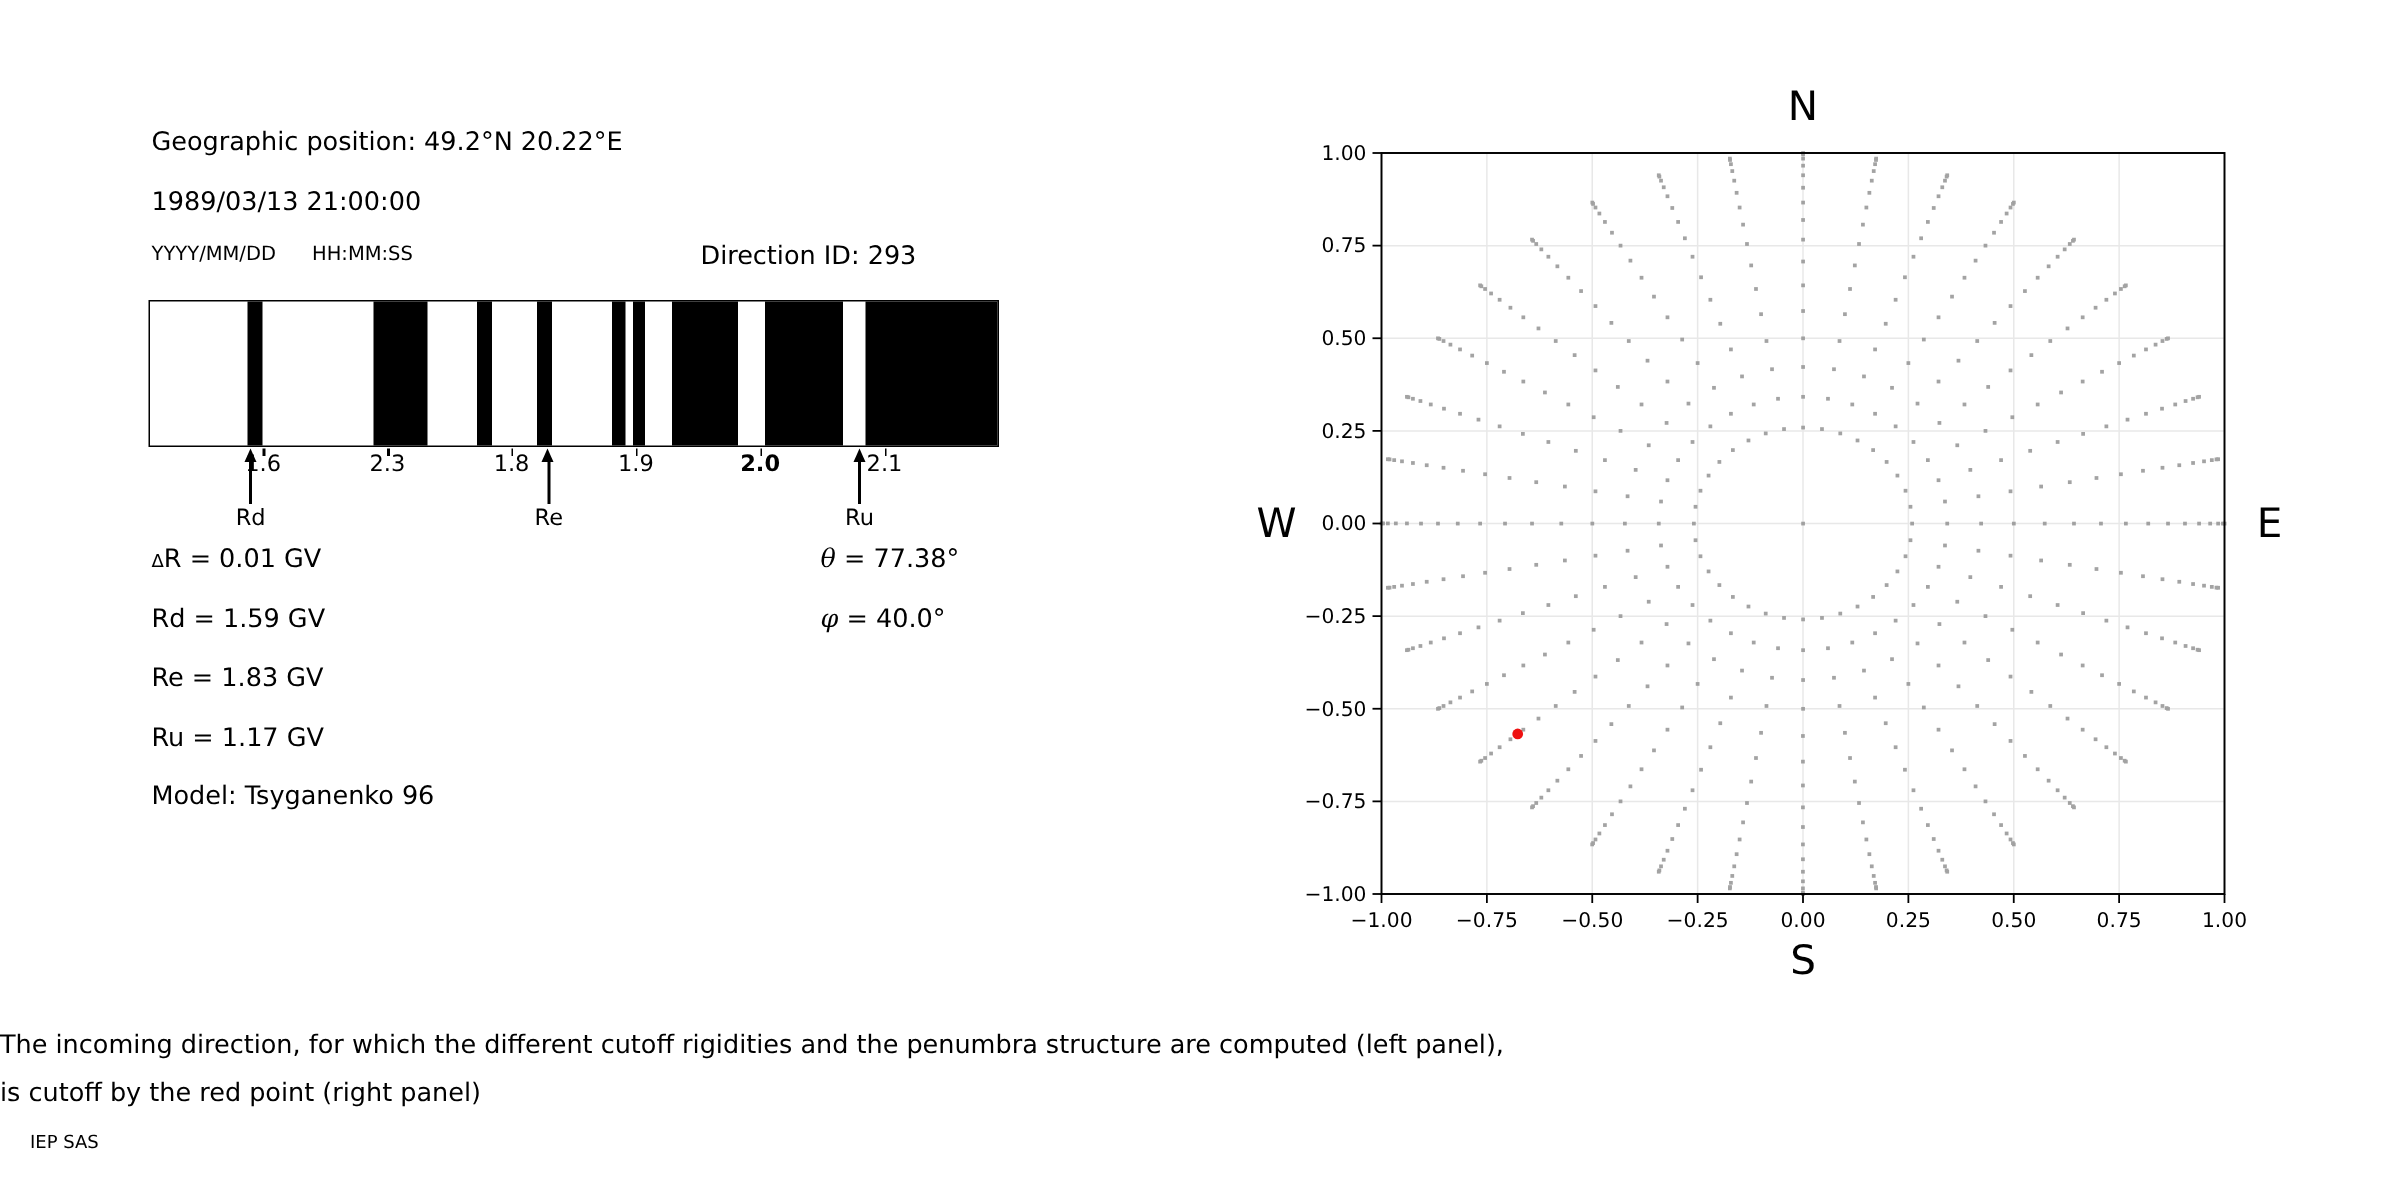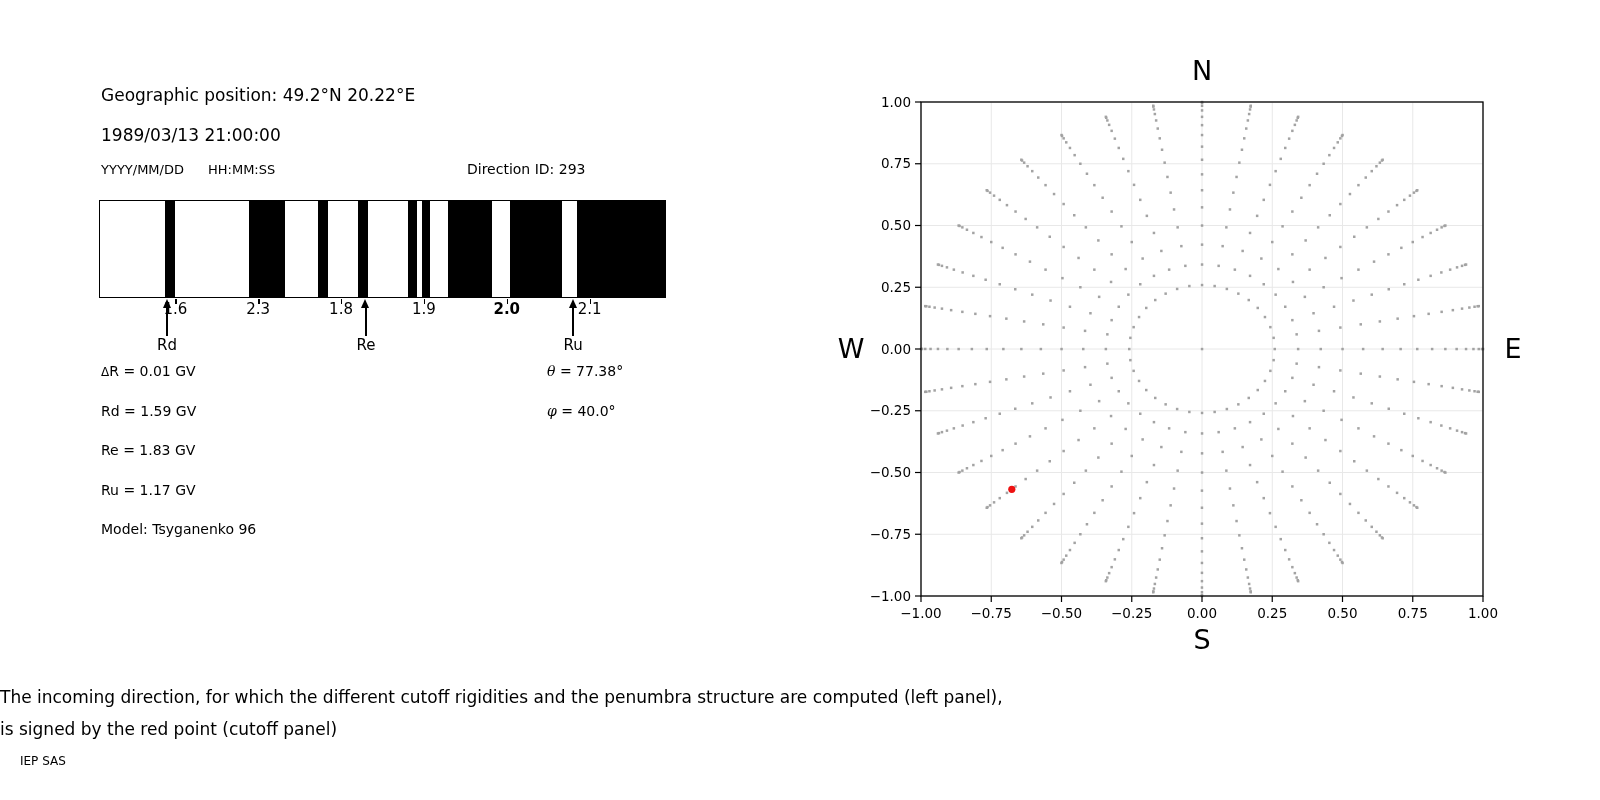--- a/index.html
+++ b/index.html
@@ -3,21 +3,21 @@
 <meta charset="utf-8">
 <style>
   html,body{margin:0;padding:0;}
   body{
     width:1600px;height:800px;overflow:hidden;position:relative;
     background:#ffffff;color:#000;
     font-family:"DejaVu Sans","Liberation Sans",sans-serif;
   }
   .abs{position:absolute;}
   .t17{font-size:17px;line-height:1.1;}
-  .t18{font-size:14px;line-height:1.1;}
+  .t18{font-size:17px;line-height:1.1;}
   .t13{font-size:13px;line-height:1.1;text-align:center;}
   .t15{font-size:15px;line-height:1.1;}
   .t12{font-size:12px;line-height:1.1;}
 
   
   #geo{left:101px;top:86px;}
   #datetime{left:101px;top:126px;}
   #datefmt{left:101px;top:163px;}
   #timefmt{left:208px;top:163px;}
   #dirid{left:467px;top:162px;}
@@ -722,21 +722,21 @@
       <text x="683" y="578" text-anchor="middle" font-size="13.5px">1.00</text>
       <text x="111" y="66.5" text-anchor="end" font-size="13.5px">1.00</text>
       <text x="402" y="40" text-anchor="middle" font-size="27px">N</text>
       <text x="402" y="609" text-anchor="middle" font-size="27px">S</text>
       <text x="51" y="318" text-anchor="middle" font-size="27px">W</text>
       <text x="713" y="318" text-anchor="middle" font-size="27px">E</text>
     </svg>
 </div>
 
 <div class="abs t17" id="cap1">The incoming direction, for which the different cutoff rigidities and the penumbra structure are computed (left panel),</div>
-<div class="abs t17" id="cap2">is signed by the red point (cutoff panel)</div>
+<div class="abs t17" id="cap2">is cutoff by the red point (right panel)</div>
 <div class="abs t12" id="credit">IEP SAS</div>
 
 <div class="abs btick" style="left: 175.388px;"></div>
 <div class="abs t15 bticklab" style="left: 175.388px;">1.6</div>
 <div class="abs btick" style="left: 258.217px;"></div>
 <div class="abs t15 bticklab" style="left: 258.217px;">2.3</div>
 <div class="abs btick" style="left: 341.046px;"></div>
 <div class="abs t15 bticklab" style="left: 341.046px;">1.8</div>
 <div class="abs btick" style="left: 423.931px;"></div>
 <div class="abs t15 bticklab" style="left: 423.931px;">1.9</div>

